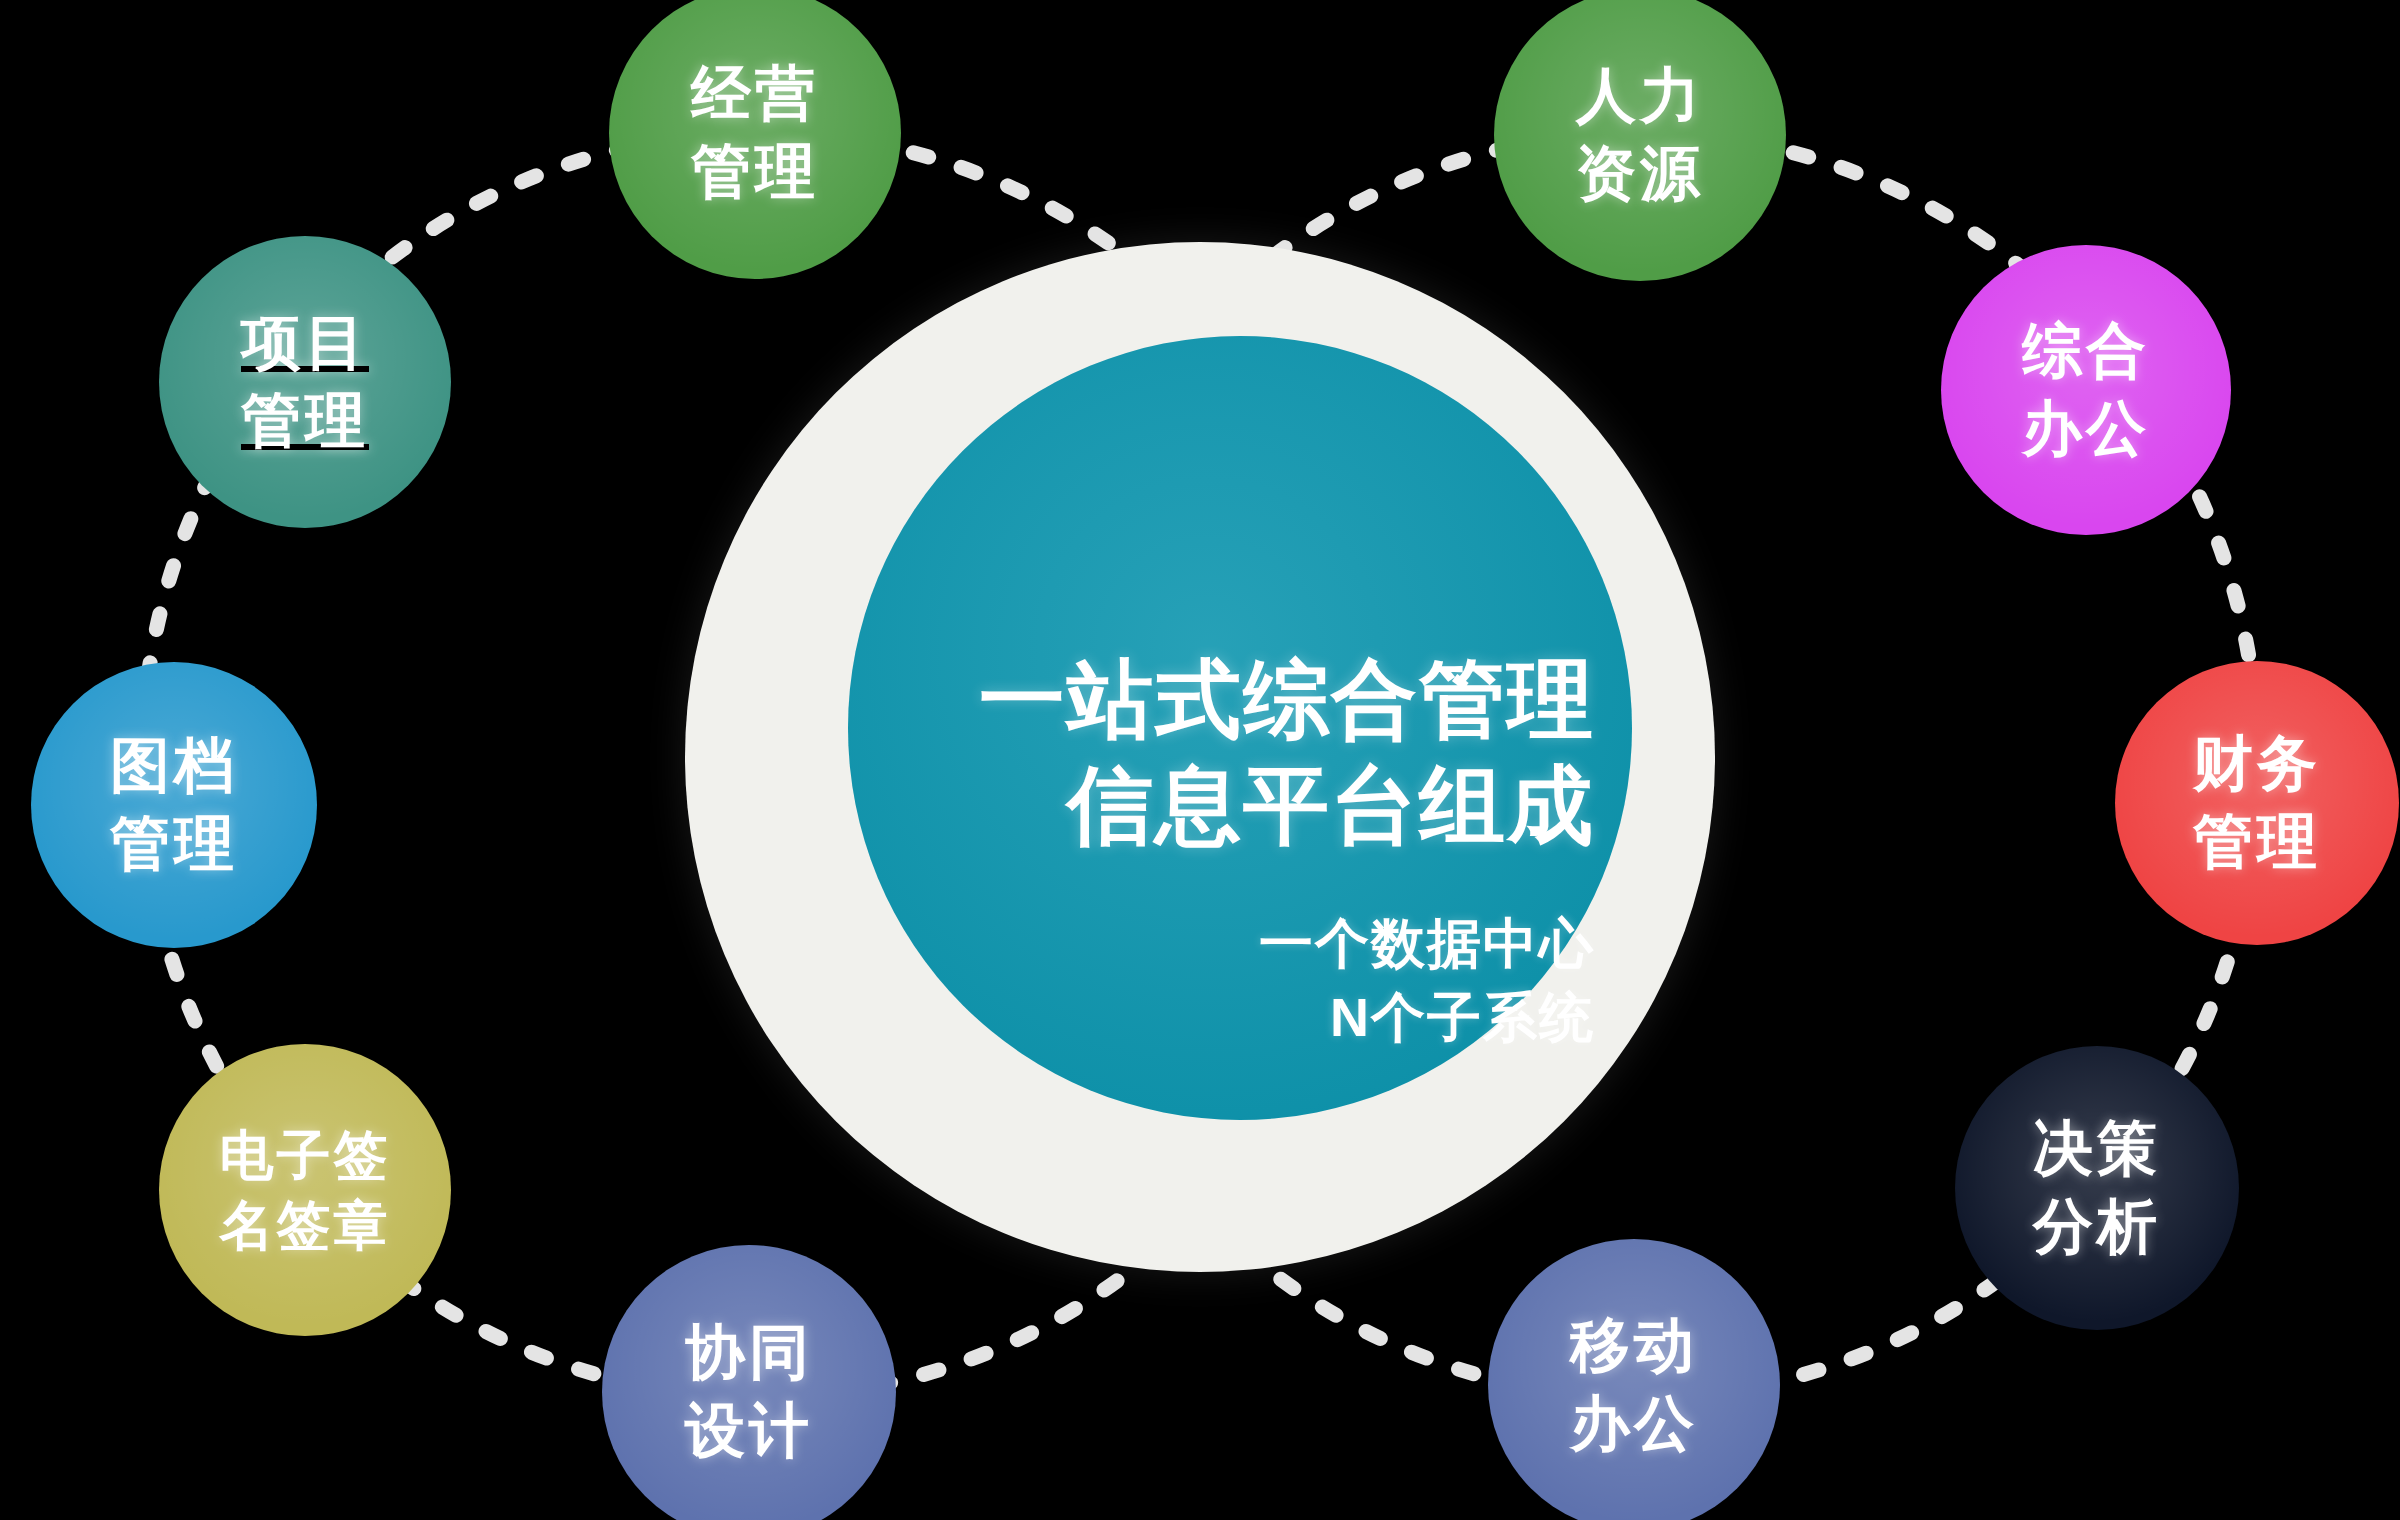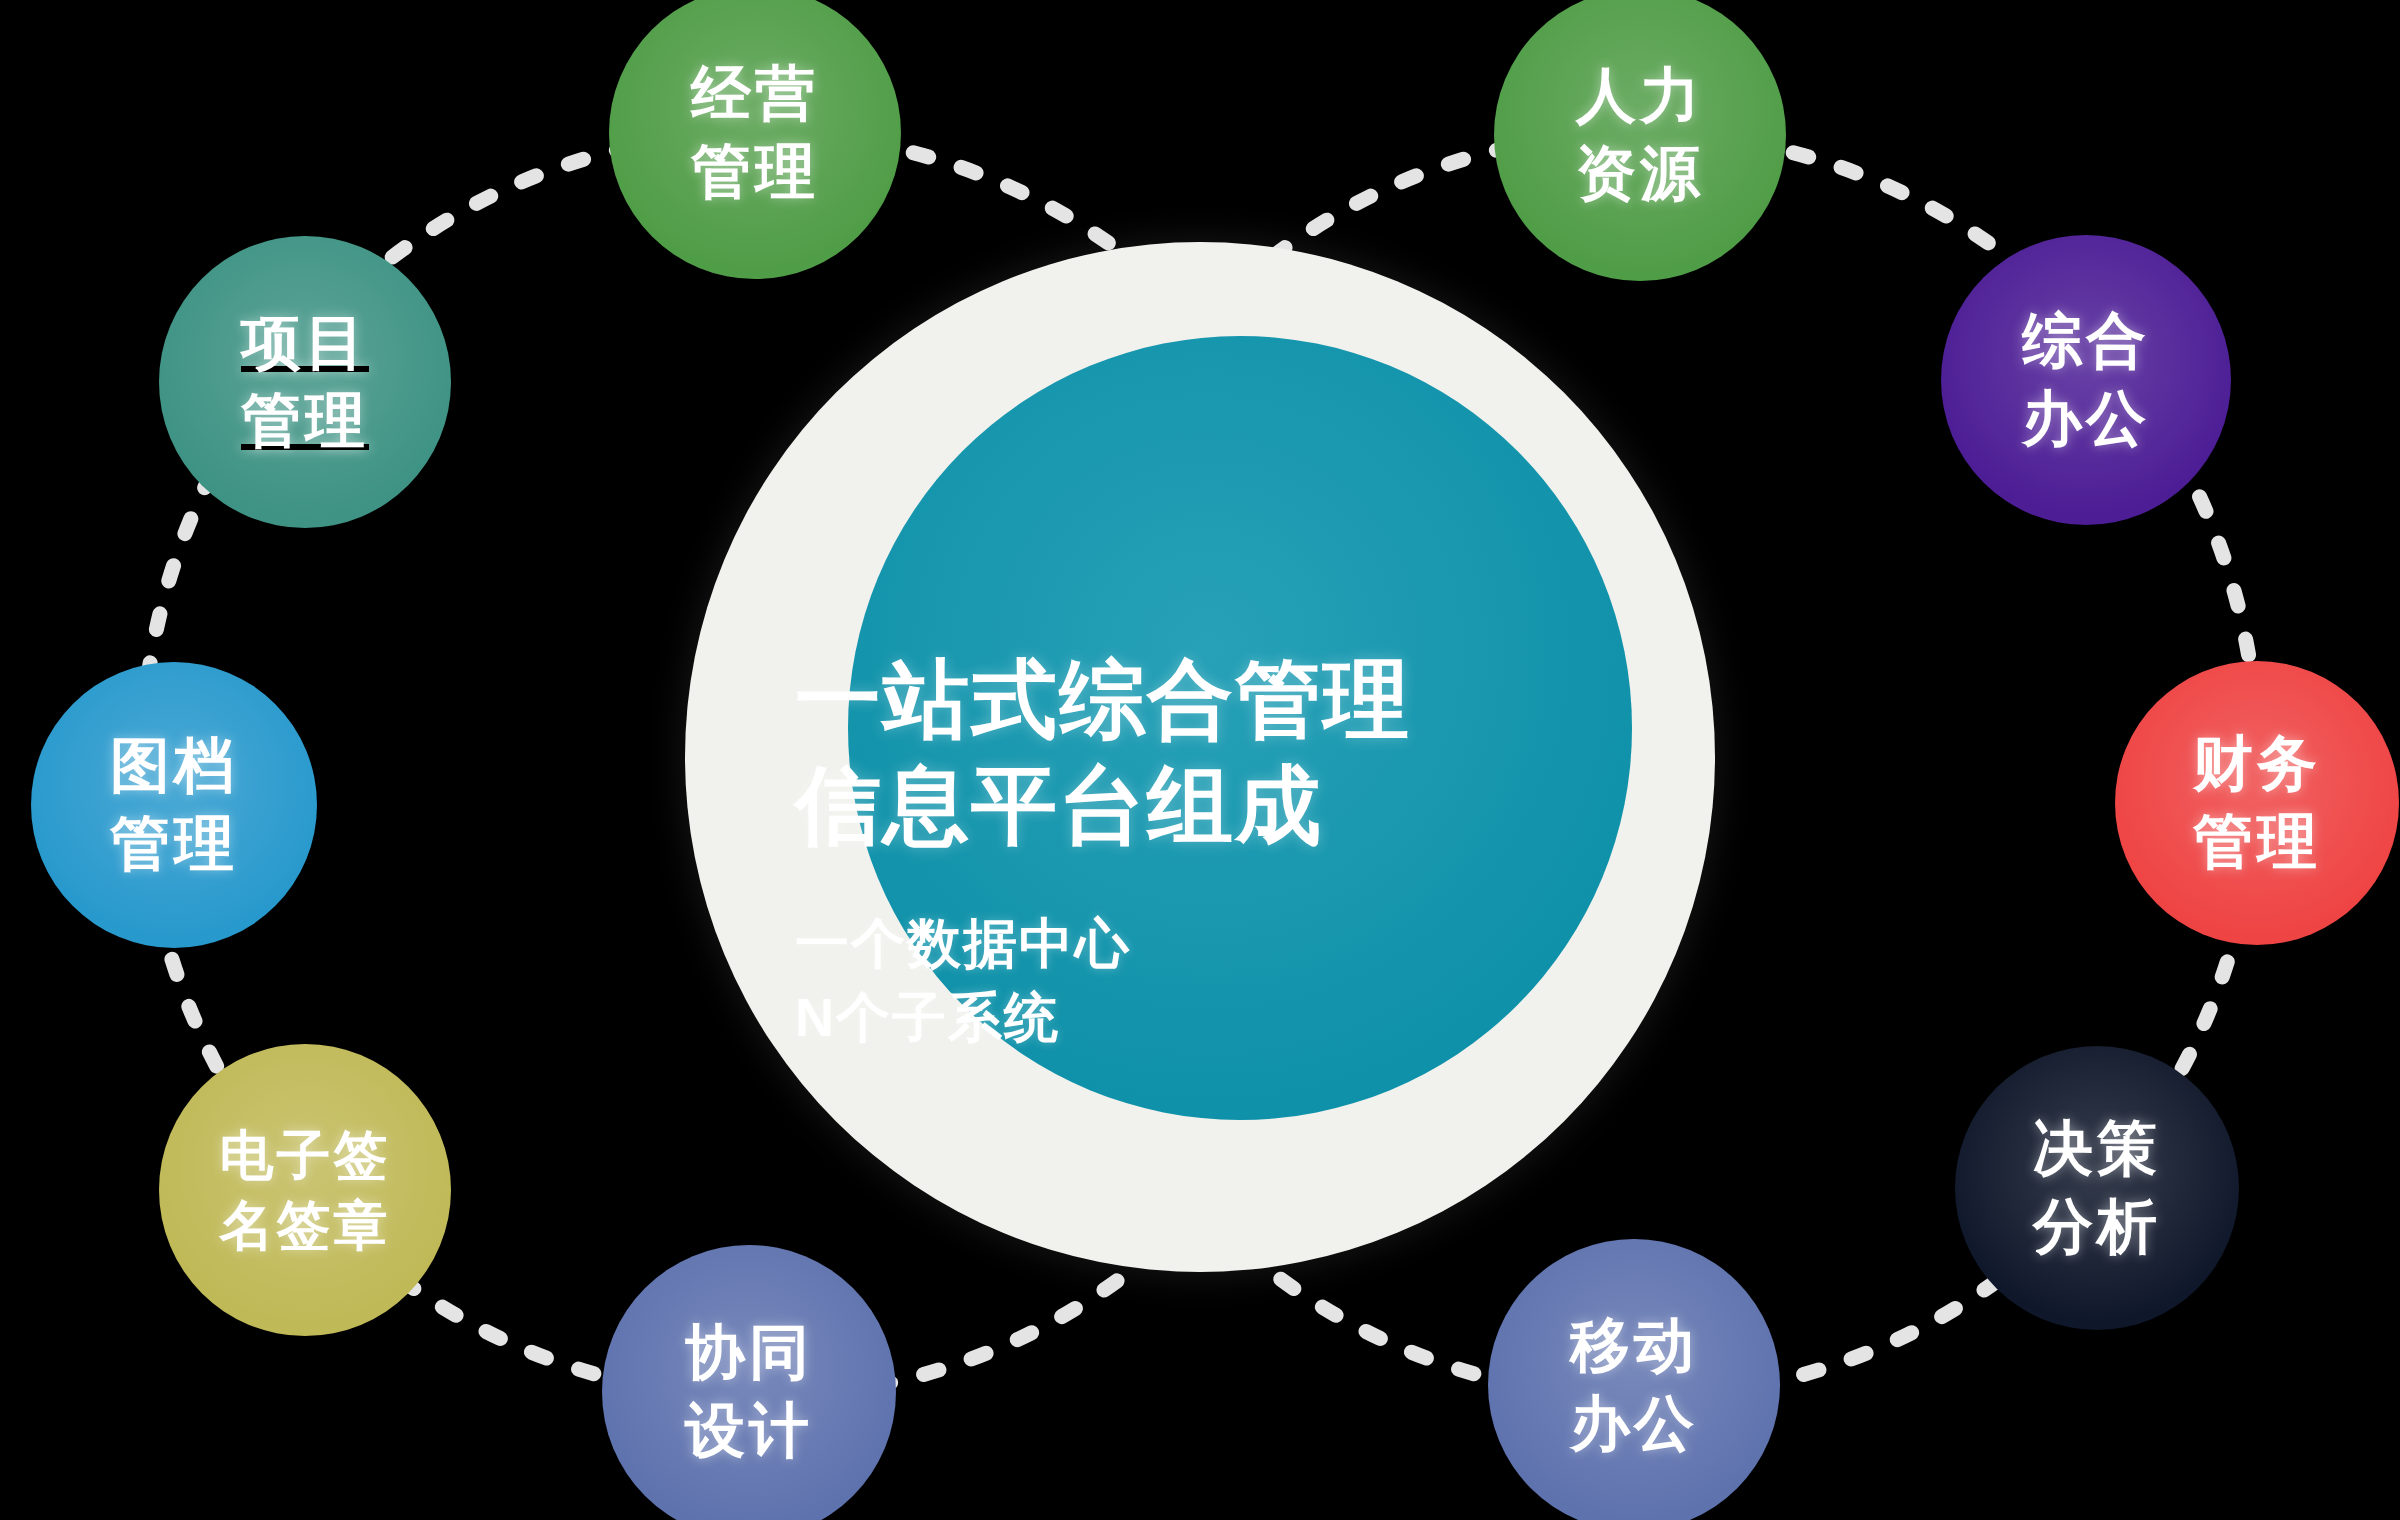--- a/index.html
+++ b/index.html
@@ -40,21 +40,21 @@
   .center-disc::before {
     content: "";
     position: absolute; inset: 0;
     border-radius: 50%;
     background: radial-gradient(circle at 46% 40%, rgba(255,255,255,0.10), rgba(0,0,0,0.04) 78%);
   }
   .center-text {
     position: absolute;
     left: 795px; top: 628px;
     width: 800px;
-    text-align: left;
+    text-align: right;
     color: #ffffff;
     white-space: pre-line;
     pointer-events: none;
   }
   .center-title {
     font-size: 86px;
     line-height: 106px;
     font-weight: bold;
     letter-spacing: 2px;
     margin: 0 0 30px 0;
@@ -115,21 +115,21 @@
   <div class="node" style="left: 1494px; top: -11px; width: 292px; height: 292px; background-color: rgb(80, 157, 71);">
     <span class="node-label">人力
 资源</span>
   </div>
 
   <div class="node" style="left: 159px; top: 236px; width: 292px; height: 292px; background-color: rgb(62, 147, 132); text-decoration: underline;">
     <span class="node-label">项目
 管理</span>
   </div>
 
-  <div class="node" style="left: 1941px; top: 235px; width: 290px; height: 290px; background-color: #4c1d95;">
+  <div class="node" style="left: 1941px; top: 245px; width: 290px; height: 290px; background-color: #d946ef;">
     <span class="node-label">综合
 办公</span>
   </div>
 
   <div class="node" style="left: -1px; top: 662px; width: 286px; height: 286px; background-color: rgb(40, 153, 205); margin-left: 32px;">
     <span class="node-label">图档
 管理</span>
   </div>
 
   <div class="node" style="left: 2115px; top: 661px; width: 284px; height: 284px; background-color: #ef4444;">

